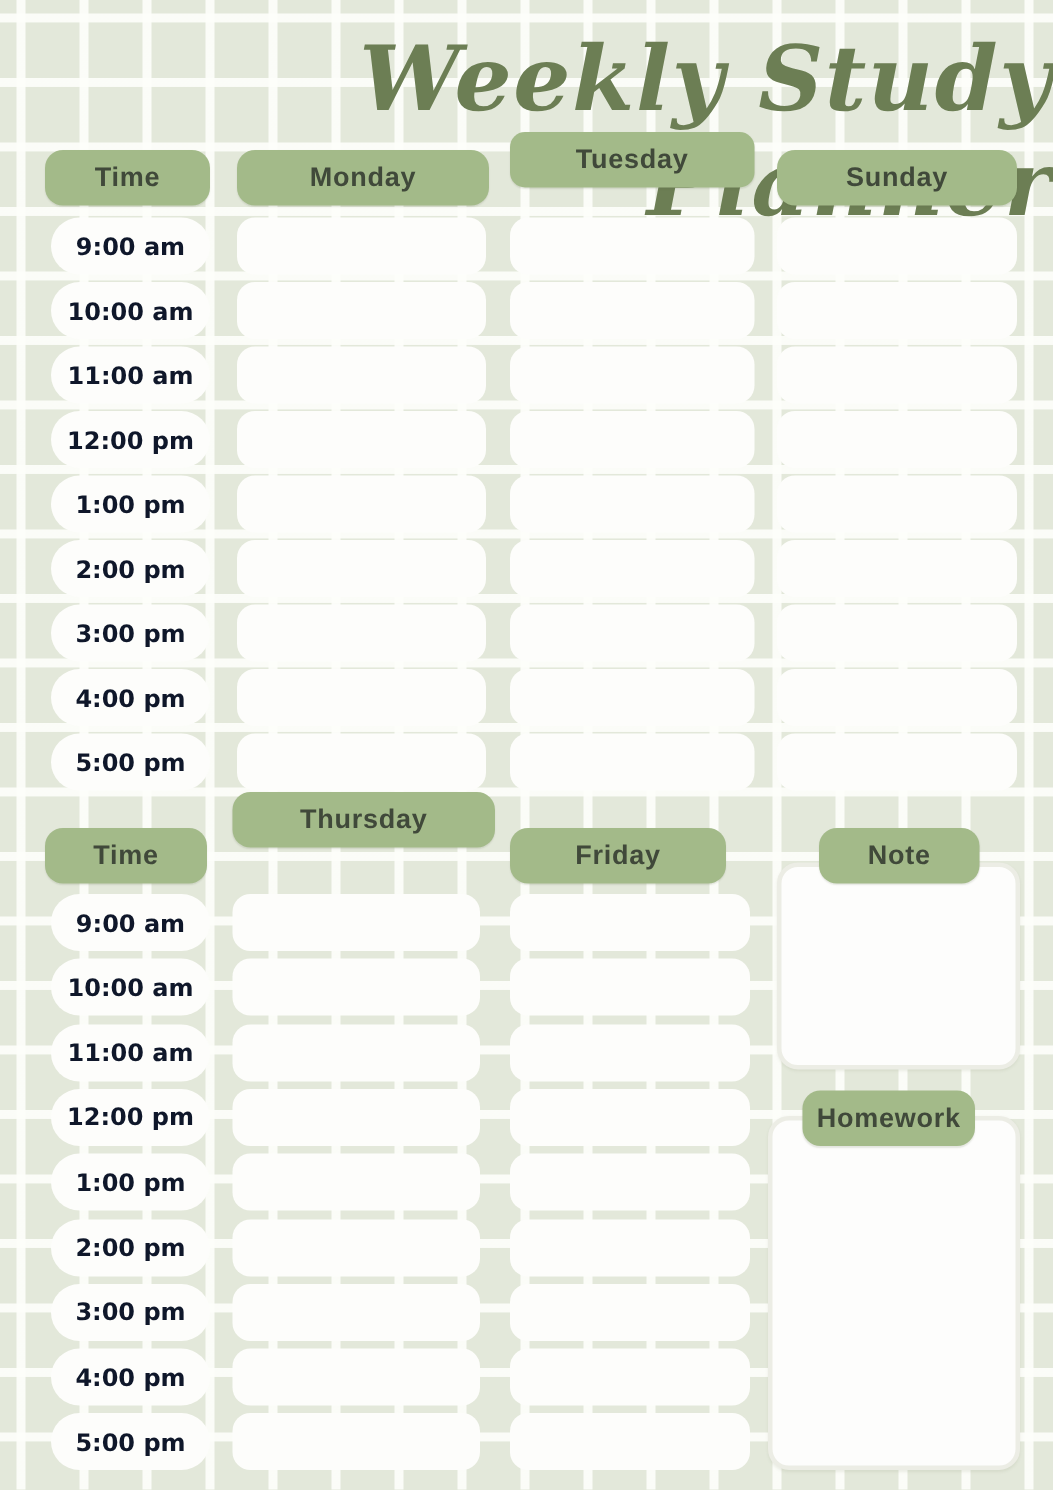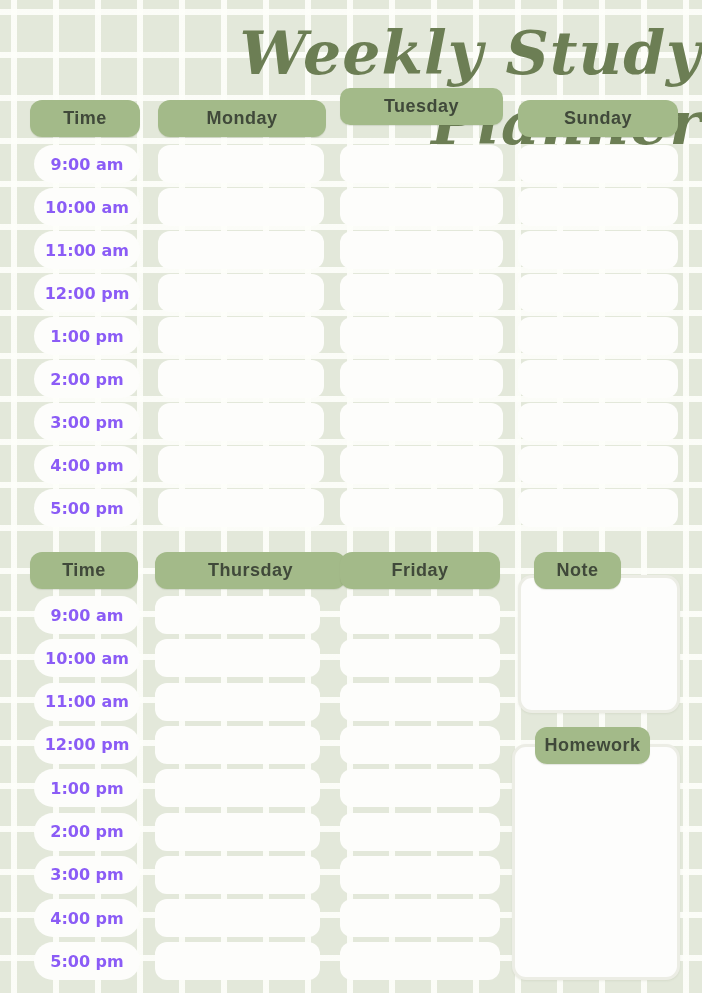--- a/index.html
+++ b/index.html
@@ -44,23 +44,23 @@
   }
 
   
   .h1-time      { top: 100px; left: 30px;  width: 110px; }
   .h1-monday    { top: 100px; left: 158px; width: 168px; }
   .h1-tuesday   { top: 88px; left: 340px; width: 163px; border-radius: 10px; }
   .h1-wednesday { top: 100px; left: 518px; width: 160px; }
 
   
   .h2-time      { top: 552px; left: 30px;  width: 108px; }
-  .h2-thursday  { top: 552px; left: 155px; width: 191px; text-align: right; }
-  .h2-friday    { top: 552px; left: 340px; width: 160px; }
-  .h2-note      { top: 552px; left: 534px; width: 87px; z-index: 3; }
+  .h2-thursday  { top: 528px; left: 155px; width: 175px; text-align: right; }
+  .h2-friday    { top: 552px; left: 340px; width: 144px; }
+  .h2-note      { top: 552px; left: 546px; width: 107px; z-index: 3; }
   .h2-homework  { top: 727px; left: 535px; width: 115px; z-index: 3; }
 
   .rows {
     position: absolute;
     left: 0;
     width: 702px;
   }
   #rows-top    { top: 145px; height: 388px; }
   #rows-bottom { top: 596px; height: 385px; }
 
@@ -73,21 +73,21 @@
     position: absolute;
     left: 34px; width: 106px; height: 100%;
     background: #fdfdfb;
     border-radius: 19px;
     display: flex;
     align-items: center;
     justify-content: center;
     font-family: "DejaVu Sans", cursive;
     font-weight: bold;
     font-size: 16px;
-    color: #8b5cf6;
+    color: #0f172a;
   }
 
   .cell {
     position: absolute;
     height: 100%;
     background: #fdfdfb;
     border-radius: 12px;
   }
   .col-a1 { left: 158px; width: 166px; }  
   .col-b1 { left: 340px; width: 163px; }  

